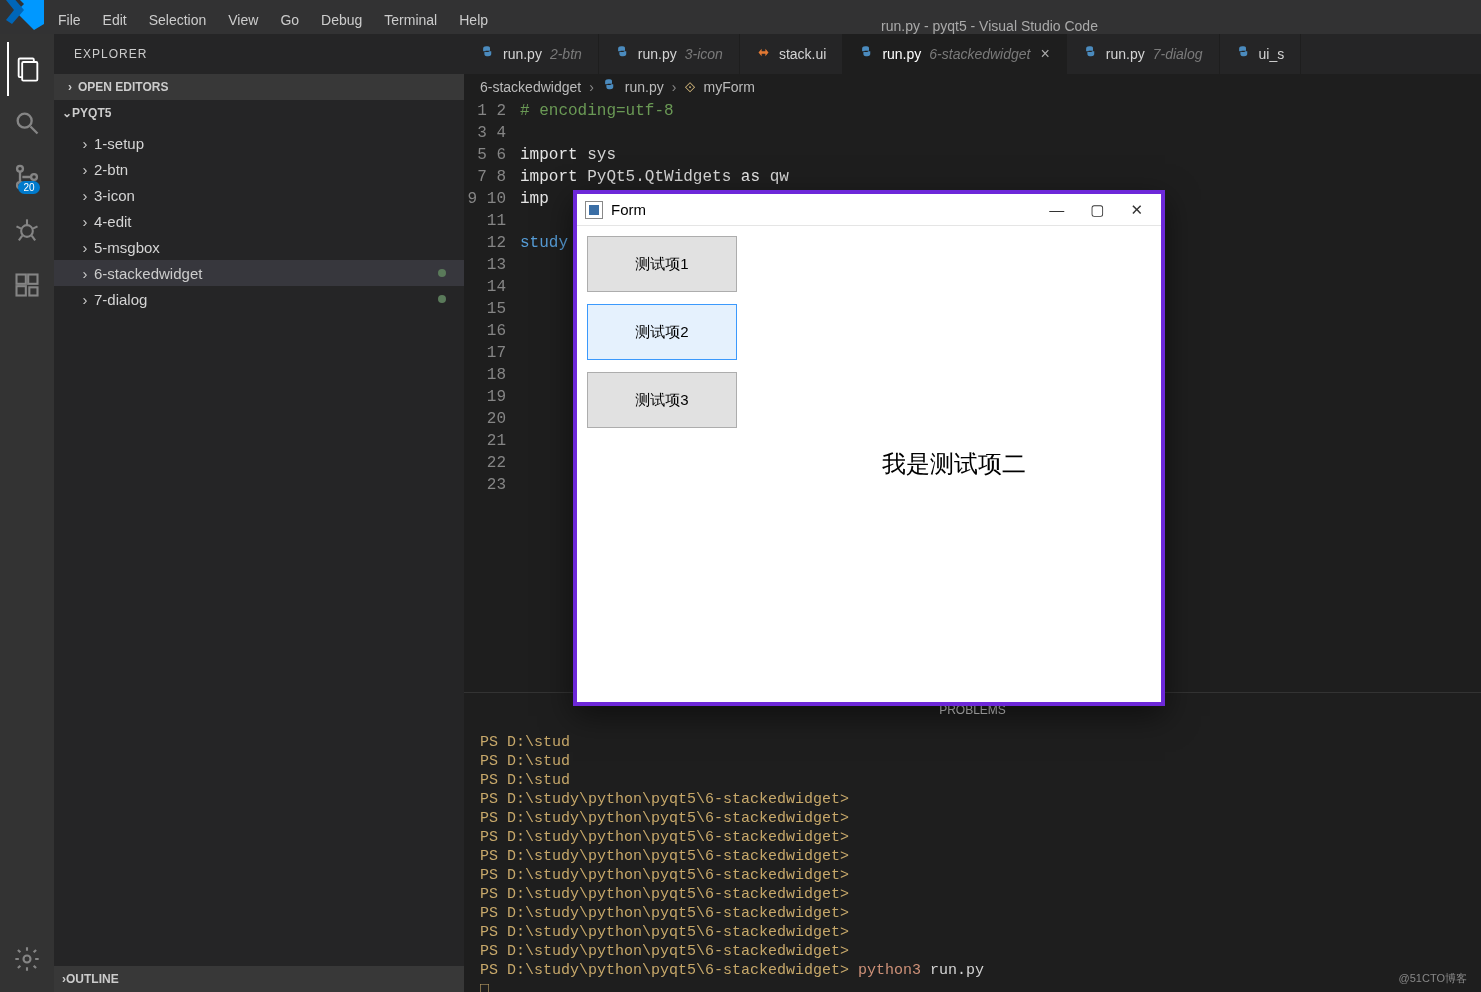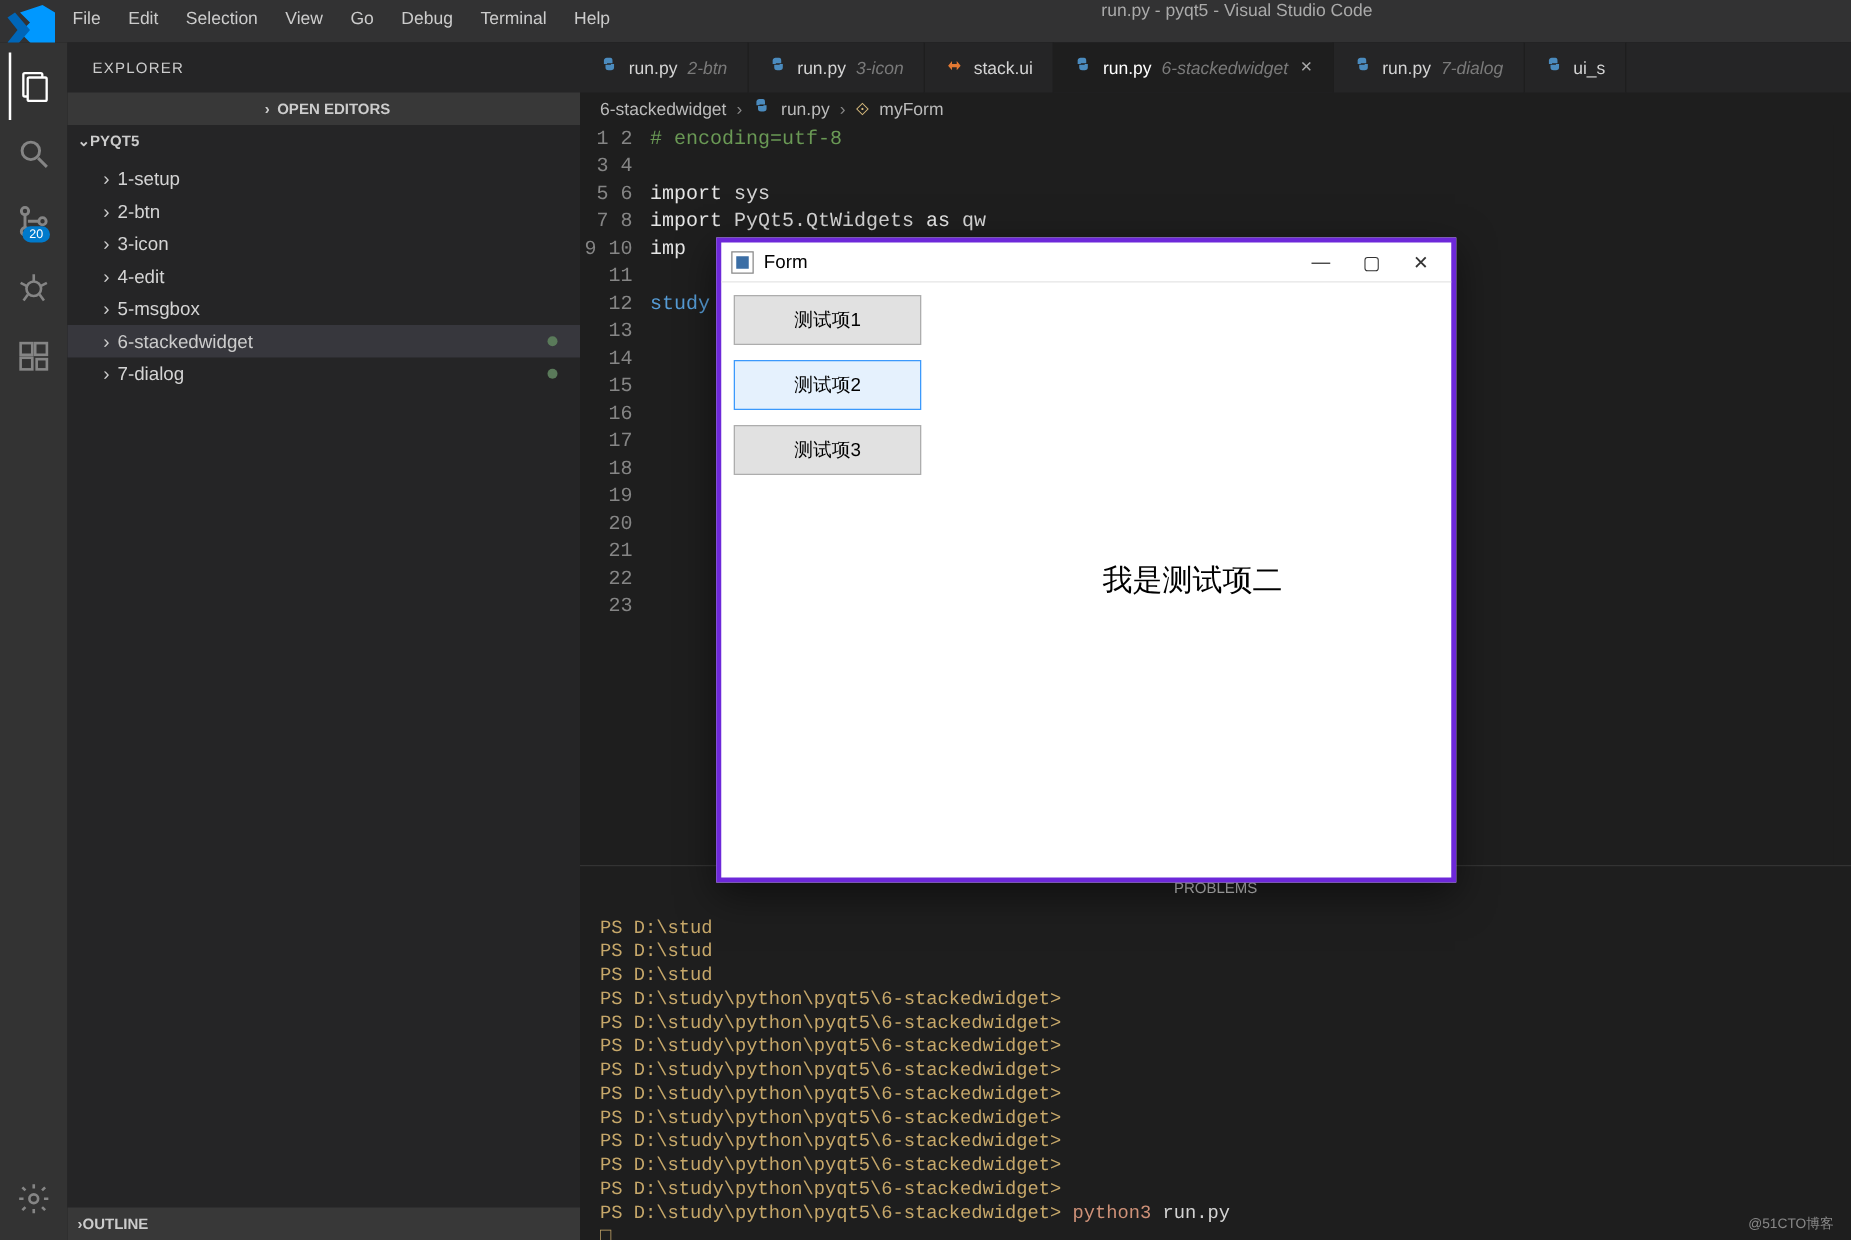--- a/index.html
+++ b/index.html
@@ -4,37 +4,37 @@
 <style>
   * { box-sizing: border-box; margin: 0; padding: 0; }
   body {
     width: 1481px; height: 992px;
     font-family: "Segoe UI", -apple-system, sans-serif;
     background: #1e1e1e; color: #cccccc;
     overflow: hidden; font-size: 14px;
     position: relative;
   }
   
-  .titlebar { height: 34px; background: #323233; display:flex; align-items:flex-start; }
+  .titlebar { height: 34px; background: #323233; display:flex; align-items:flex-end; }
   .titlebar .logo { width: 48px; display:flex; align-items:center; justify-content:center; }
   .titlebar .menu { display:flex; gap: 2px; }
   .titlebar .menu span { padding: 6px 10px; color:#ccc; }
   .titlebar .title { flex:1; text-align:center; color:#aaa; }
   
   .main { display:flex; height: calc(100% - 34px); }
   .activitybar { width:54px; background:#333; display:flex; flex-direction:column; align-items:center; padding-top:8px; }
   .activitybar .ab-item { width:41px; height:54px; display:flex; align-items:center; justify-content:center; position:relative; }
   .activitybar .ab-item.active { border-left:2px solid #fff; }
   .activitybar svg { width:28px; height:28px; }
   .activitybar .badge { position:absolute; bottom:10px; right:8px; background:#007acc; color:#fff; border-radius:10px; font-size:10px; padding:1px 5px; }
   .activitybar .bottom { margin-top:auto; padding-bottom:12px; }
   
   .sidebar { width:410px; background:#252526; display:flex; flex-direction:column; }
   .sidebar-header { height:40px; padding:0 20px; display:flex; align-items:center; font-size:12px; letter-spacing:1px; }
-  .section-header { height:26px; background:#383838; display:flex; align-items:center; padding:0 8px; font-size:12px; font-weight:600;justify-content:center; }
+  .section-header { height:26px; background:#383838; display:flex; align-items:center; padding:0 8px; font-size:12px; font-weight:600; }
   .section-header .chev { width:16px; display:inline-block; text-align:center; }
   .folder-header { height:26px; display:flex; align-items:center; padding:0 8px; font-size:12px; font-weight:700; }
   .tree { padding:4px 0; }
   .tree-item { height:26px; display:flex; align-items:center; padding-left:22px; font-size:15px; color:#d4d4d4; position:relative; }
   .tree-item .chev { width:18px; text-align:center; color:#ccc; }
   .tree-item.selected { background:#37373d; color:#cccccc; }
   .tree-item .dot { position:absolute; right:18px; width:8px; height:8px; border-radius:50%; background:#5a7a5a; }
   .outline-header { height:26px; background:#383838; display:flex; align-items:center; padding:0 8px; font-size:12px; font-weight:700; margin-top:auto; }
   
   .editor-area { flex:1; display:flex; flex-direction:column; background:#1e1e1e; }
@@ -65,21 +65,21 @@
   .terminal .arg { color:#d4d4d4; }
   
   .pyqt-window { position:absolute; left:573px; top:190px; width:592px; height:516px; background:#fff; box-shadow:0 10px 30px rgba(0,0,0,0.5); border:4px solid #6d28d9; }
   .pyqt-title { height:32px; display:flex; align-items:center; padding:0 8px; font-size:15px; color:#000; border-bottom:1px solid #e5e5e5; }
   .pyqt-title .ico { width:18px; height:18px; border:1px solid #888; margin-right:8px; display:flex; align-items:center; justify-content:center; }
   .pyqt-title .ico .inner { width:10px; height:10px; background:#3b6ea5; }
   .pyqt-title .wbtns { margin-left:auto; display:flex; gap:26px; padding-right:10px; }
   .pyqt-title .wbtns span { font-size:15px; color:#333; }
   .pyqt-body { display:flex; height:calc(100% - 32px); }
   .pyqt-left { width:170px; padding:10px; display:flex; flex-direction:column; gap:12px; }
-  .pyqt-btn { height:40px; border:1px solid #adadad; background:#e1e1e1; display:flex; align-items:center; justify-content:center; font-size:15px; color:#000; }
+  .pyqt-btn { height:56px; border:1px solid #adadad; background:#e1e1e1; display:flex; align-items:center; justify-content:center; font-size:15px; color:#000; }
   .pyqt-btn.selected { border:1px solid #3b99fc; background:#e5f1fd; }
   .pyqt-right { flex:1; display:flex; align-items:center; justify-content:center; font-size:24px; color:#000; }
   .watermark { position:absolute; right:14px; bottom:6px; font-size:11px; color:#888; }
   .chev-icon::before { content:"›"; display:inline-block; }
   .chev-down::before { content:"⌄"; display:inline-block; }
 </style>
 </head>
 <body>
 
 <div class="titlebar">

